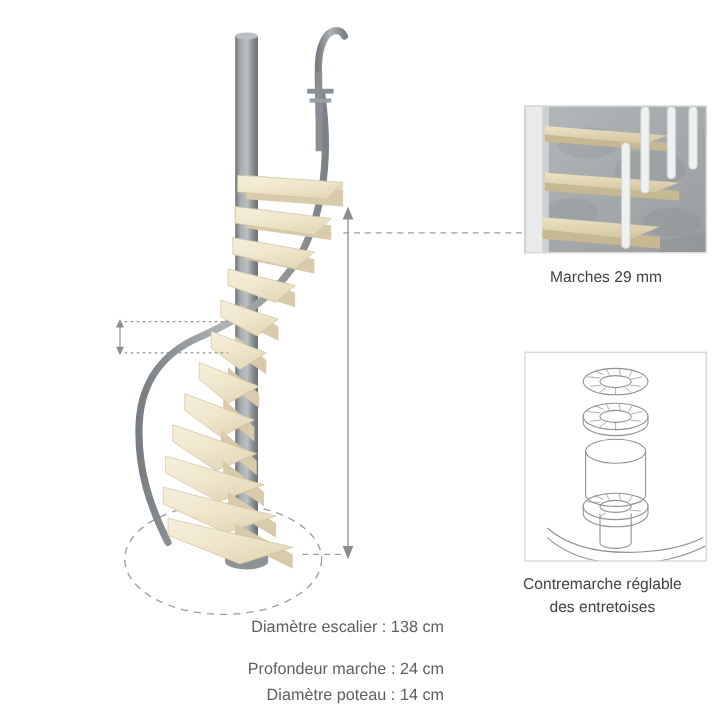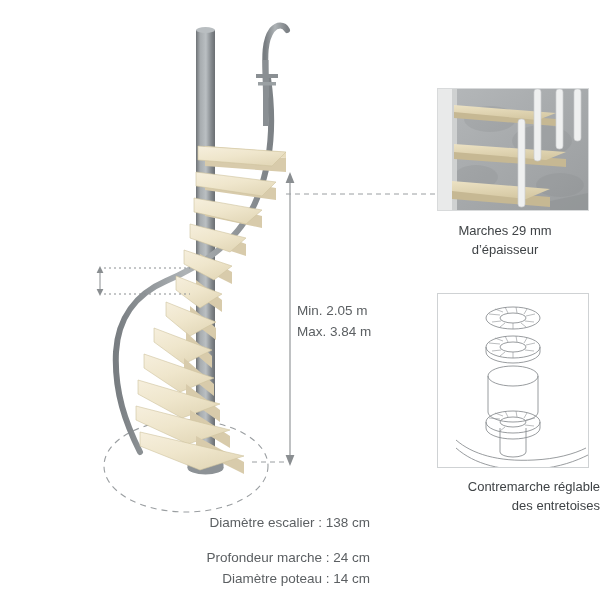--- a/index.html
+++ b/index.html
@@ -58,21 +58,21 @@
     width: 190px;
     text-align: center;
     font-size: 13px;
     line-height: 19px;
     color: #3f4346;
   }
   #caption-riser {
     left: 404px;
     top: 477px;
     width: 196px;
-    text-align: right;
+    text-align: center;
     font-size: 13px;
     line-height: 19px;
     color: #3f4346;
     white-space: normal;
   }
 
   
   .panel {
     position: absolute;
     box-sizing: border-box;
@@ -322,21 +322,20 @@
         <rect x="136" y="0" width="7" height="52" rx="3"></rect>
         <rect x="80" y="30" width="7" height="88" rx="3"></rect>
       </g>
 
       <path d="M112,112 L150,104 L150,121 L112,121 Z" fill="#8e9193" opacity="0.55"></path>
     </svg>
   </div>
 
   <div class="txt center" id="caption-steps">
     <div>Marches 29 mm</div>
-    <div>d’épaisseur</div>
   </div>
 
   <div class="panel" id="panel-drawing">
     <svg width="150" height="173" viewBox="0 0 150 173">
       <g fill="none" stroke="#8d9194" stroke-width="0.9">
 
         <g>
           <ellipse cx="75" cy="24" rx="27" ry="11"></ellipse>
           <ellipse cx="75" cy="24" rx="13" ry="5"></ellipse>
           <g stroke-width="0.6">
@@ -408,24 +407,20 @@
       </g>
     </svg>
   </div>
 
   <div class="txt" id="caption-riser">
     <div>Contremarche réglable</div>
     <div>des entretoises</div>
   </div>
 
 
-  <div class="txt" id="height-dims">
-    <div>Min. 2.05 m</div>
-    <div>Max. 3.84 m</div>
-  </div>
 
   <div class="txt center" id="caption-diameter">
     <div>Diamètre escalier : 138 cm</div>
   </div>
 
   <div class="txt center" id="caption-depth">
     <div>Profondeur marche : 24 cm</div>
     <div>Diamètre poteau  : 14 cm</div>
   </div>
 

